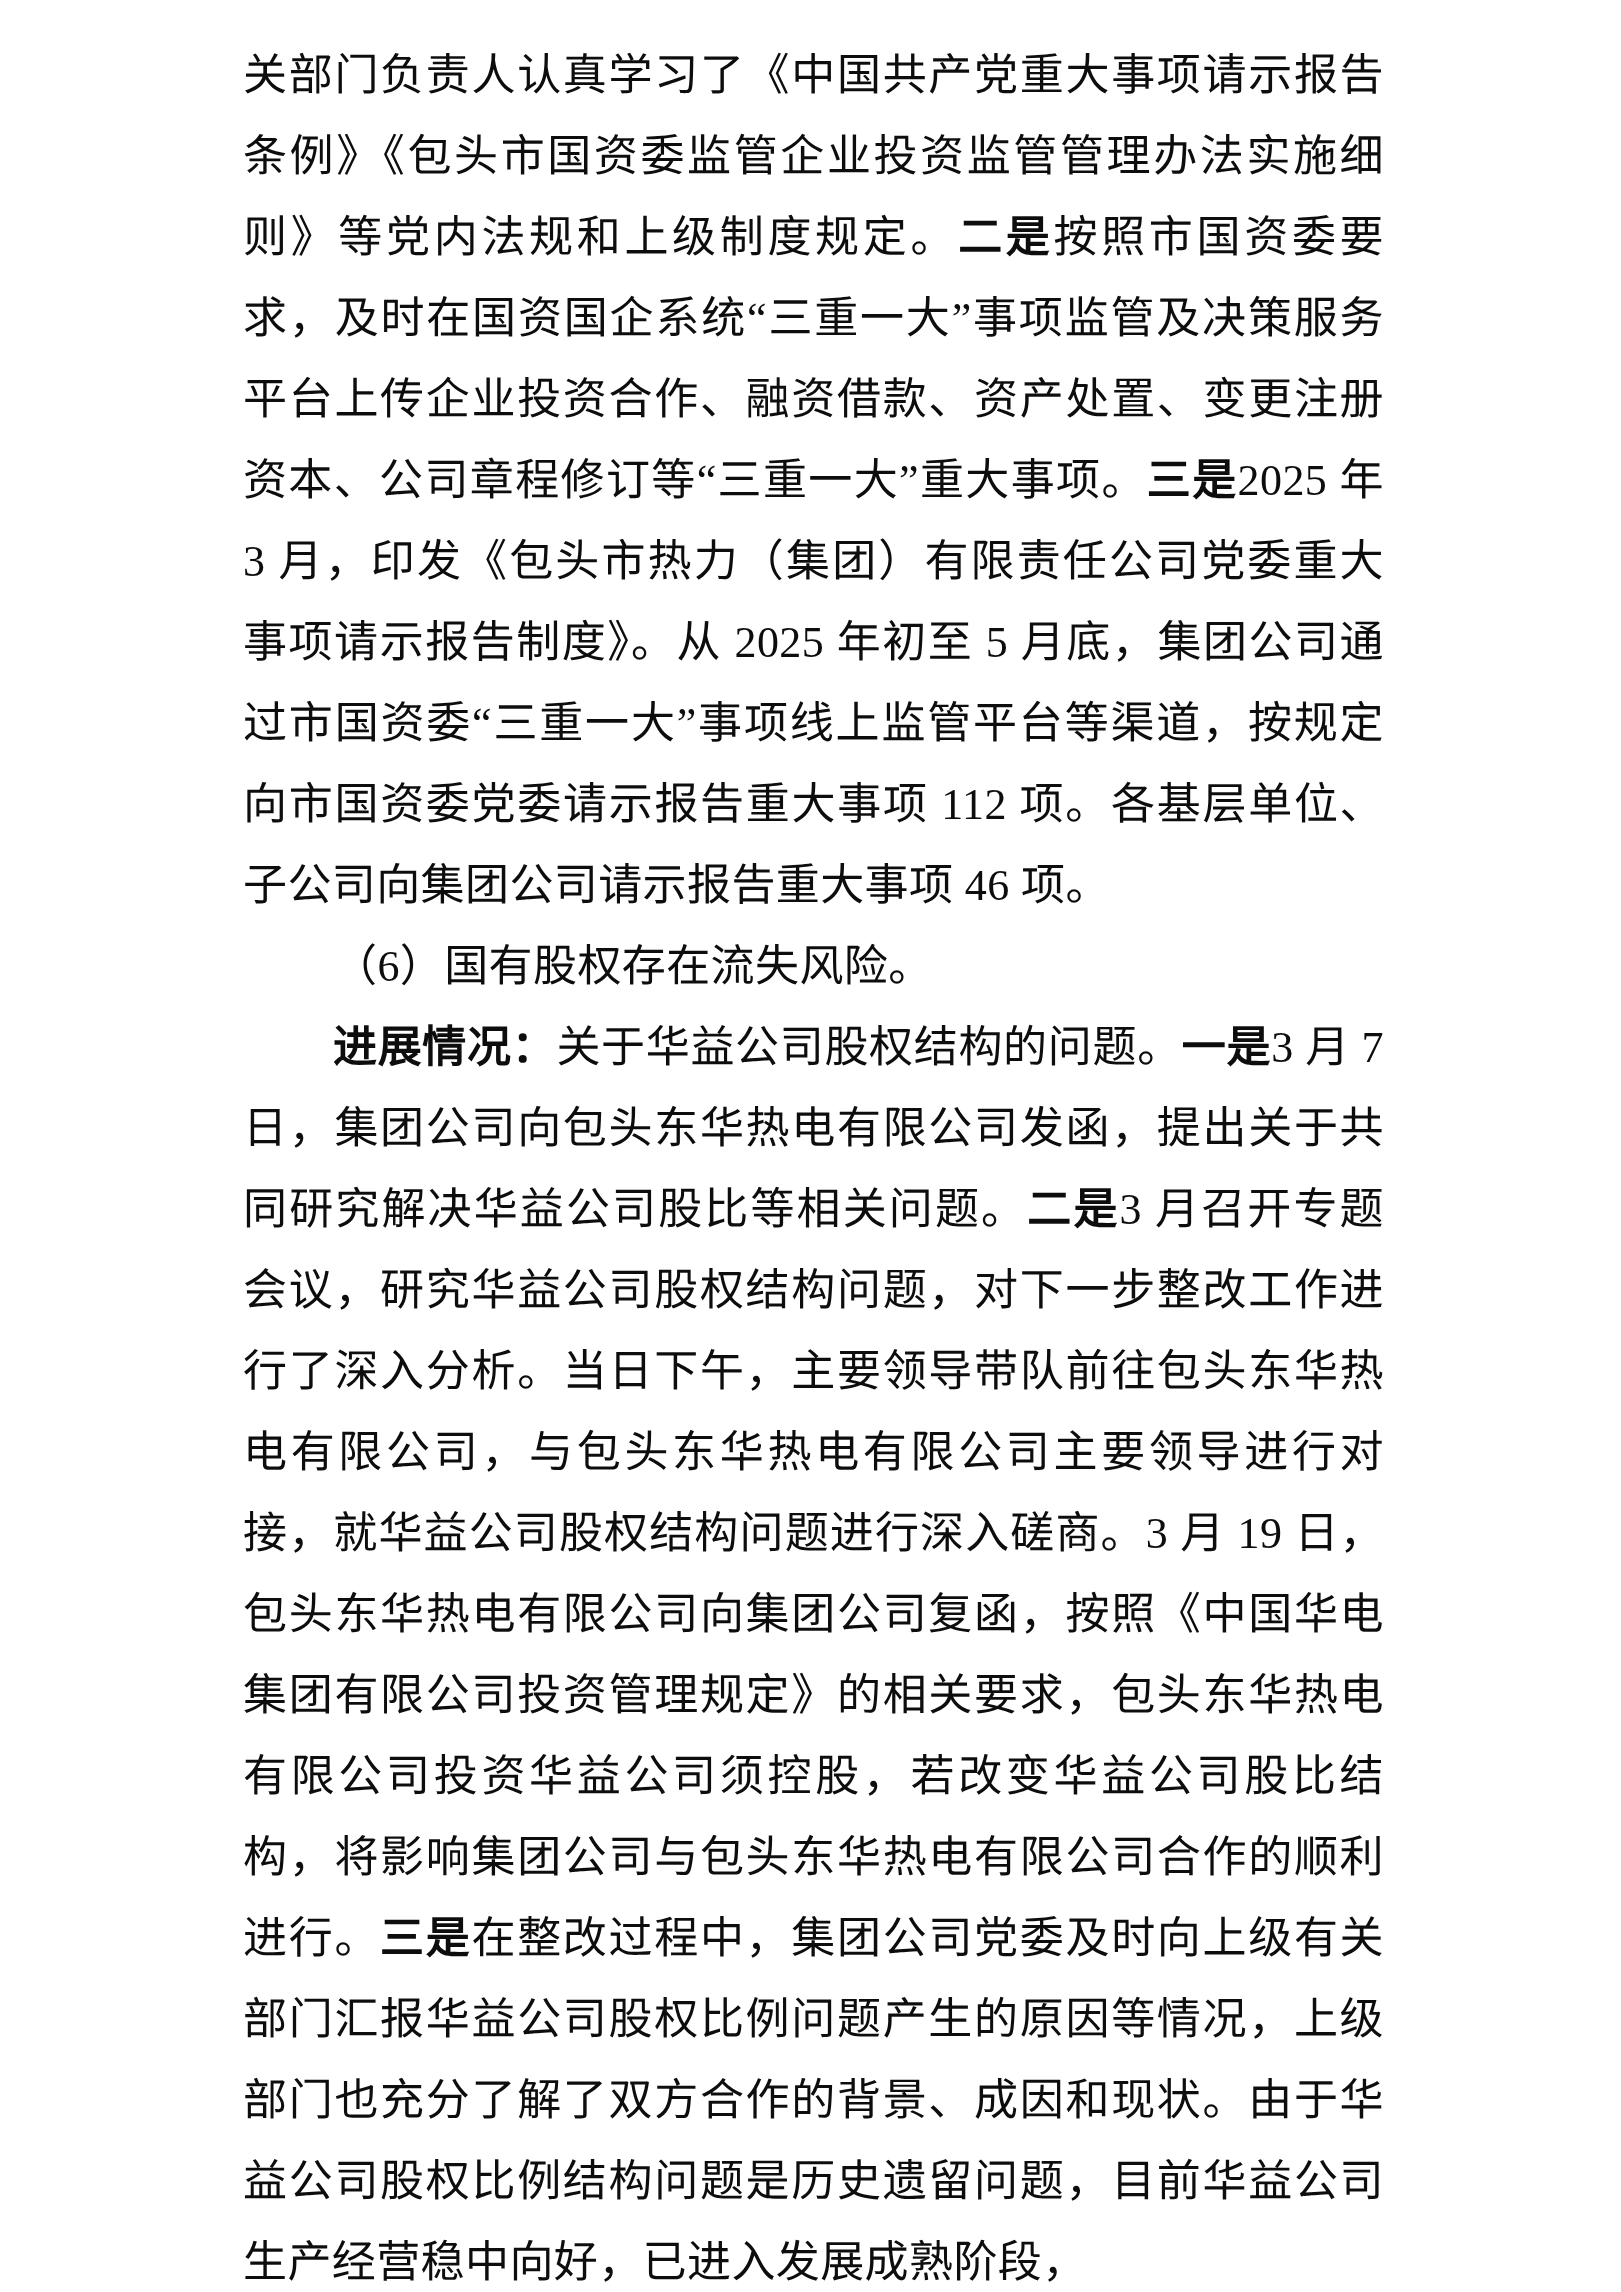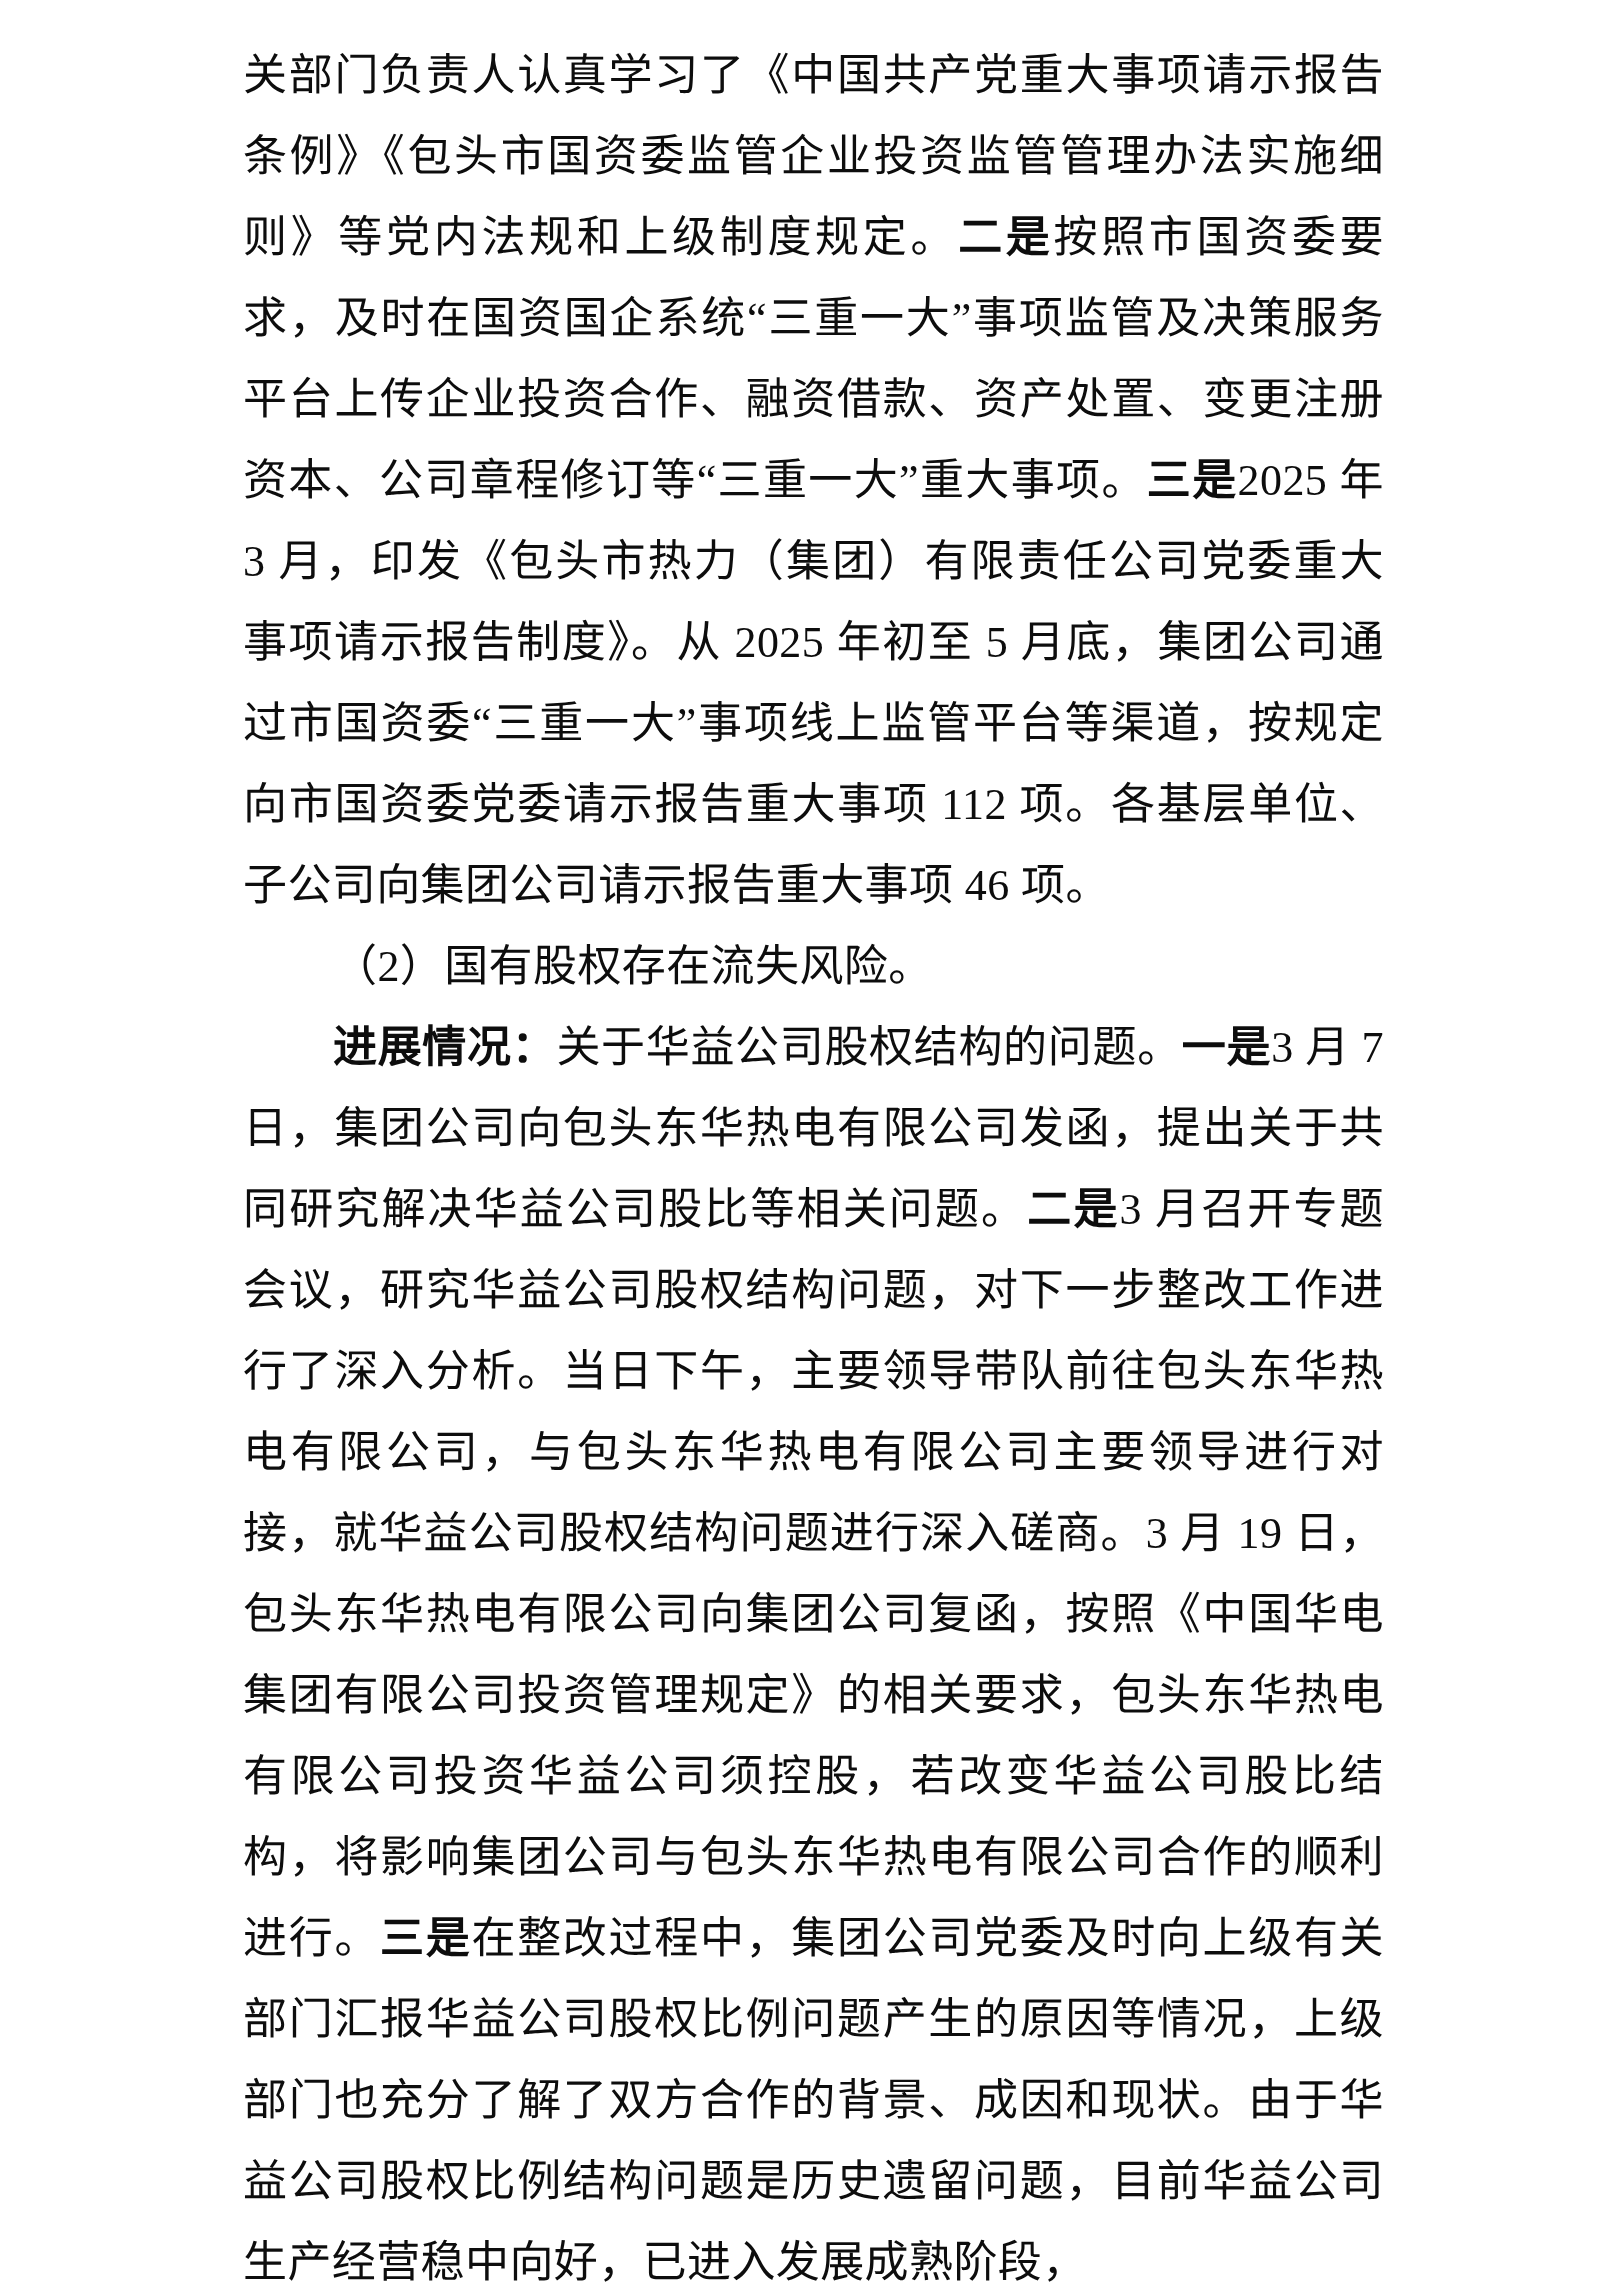--- a/index.html
+++ b/index.html
@@ -40,17 +40,17 @@
     text-indent: 90px;
   }
 </style>
 </head>
 <body>
 
 <div class="page" style="background: rgb(255, 255, 255); color: rgb(13, 13, 13);">
   <div class="page-body" id="page-body">
 
   <p class="para"><span>关部门负责人认真学习了《中国共产党重大事项请示报告条例》《包头市国资委监管企业投资监管管理办法实施细则》等党内法规和上级制度规定。</span><span style="font-weight: bold;">二是</span><span>按照市国资委要求，及时在国资国企系统“三重一大”事项监管及决策服务平台上传企业投资合作、融资借款、资产处置、变更注册资本、公司章程修订等“三重一大”重大事项。</span><span style="font-weight: bold;">三是</span><span>2025 年 3 月，印发《包头市热力（集团）有限责任公司党委重大事项请示报告制度》。从 2025 年初至 5 月底，集团公司通过市国资委“三重一大”事项线上监管平台等渠道，按规定向市国资委党委请示报告重大事项 112 项。各基层单位、子公司向集团公司请示报告重大事项 46 项。</span></p>
-      <p class="para indent"><span>（2）国有股权存在流失风险。</span></p>
+      <p class="para indent"><span>（6）国有股权存在流失风险。</span></p>
       <p class="para indent"><span style="font-weight: bold;">进展情况：</span><span>关于华益公司股权结构的问题。</span><span style="font-weight: bold;">一是</span><span>3 月 7 日，集团公司向包头东华热电有限公司发函，提出关于共同研究解决华益公司股比等相关问题。</span><span style="font-weight: bold;">二是</span><span>3 月召开专题会议，研究华益公司股权结构问题，对下一步整改工作进行了深入分析。当日下午，主要领导带队前往包头东华热电有限公司，与包头东华热电有限公司主要领导进行对接，就华益公司股权结构问题进行深入磋商。3 月 19 日，包头东华热电有限公司向集团公司复函，按照《中国华电集团有限公司投资管理规定》的相关要求，包头东华热电有限公司投资华益公司须控股，若改变华益公司股比结构，将影响集团公司与包头东华热电有限公司合作的顺利进行。</span><span style="font-weight: bold;">三是</span><span>在整改过程中，集团公司党委及时向上级有关部门汇报华益公司股权比例问题产生的原因等情况，上级部门也充分了解了双方合作的背景、成因和现状。由于华益公司股权比例结构问题是历史遗留问题，目前华益公司生产经营稳中向好，已进入发展成熟阶段，</span></p>
     </div>
 </div>
 
 
 </body></html>

